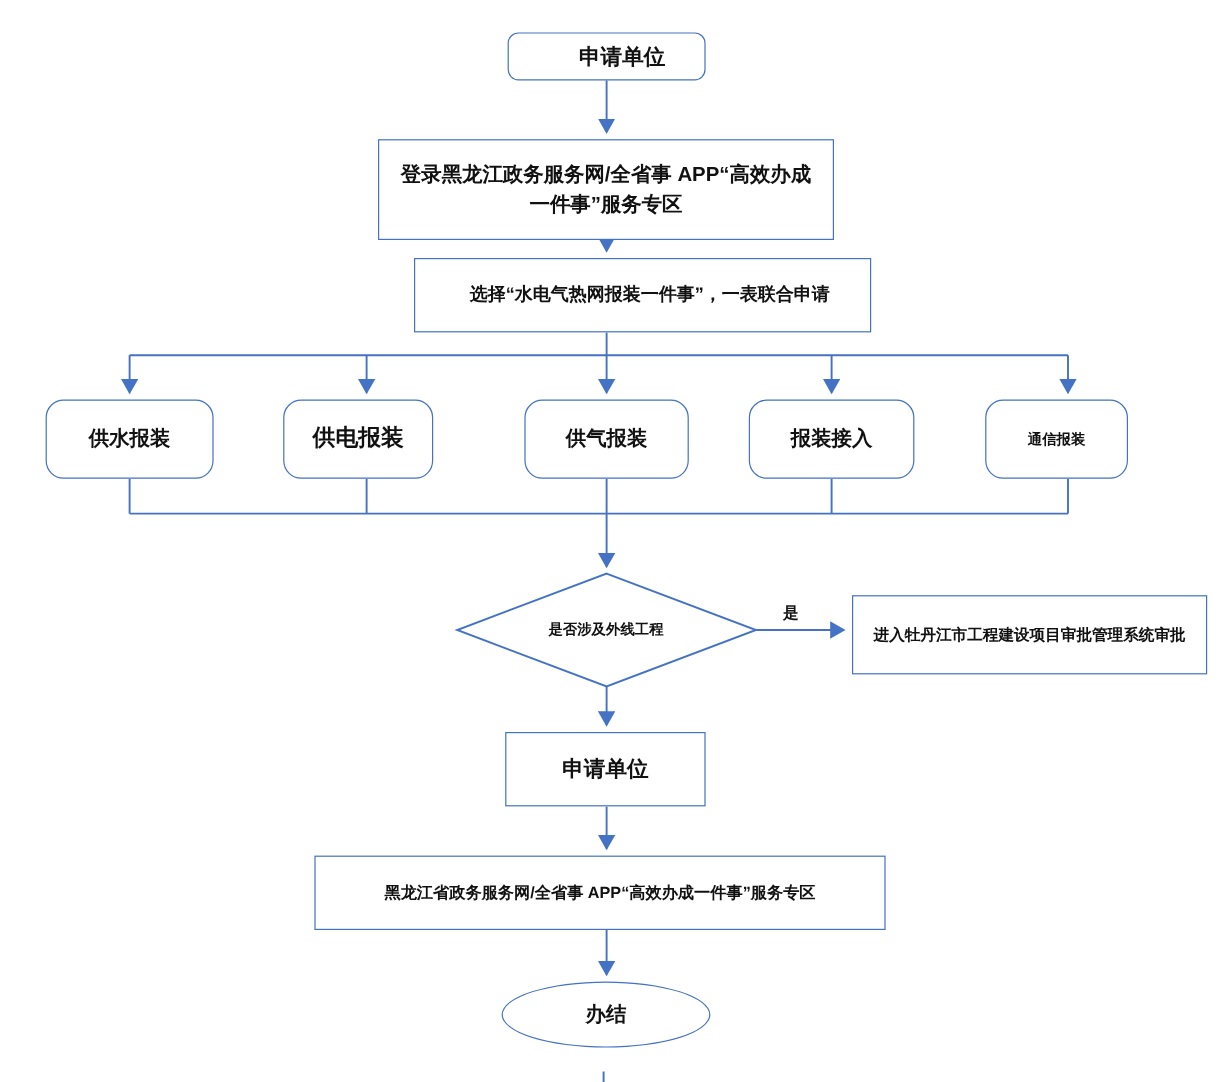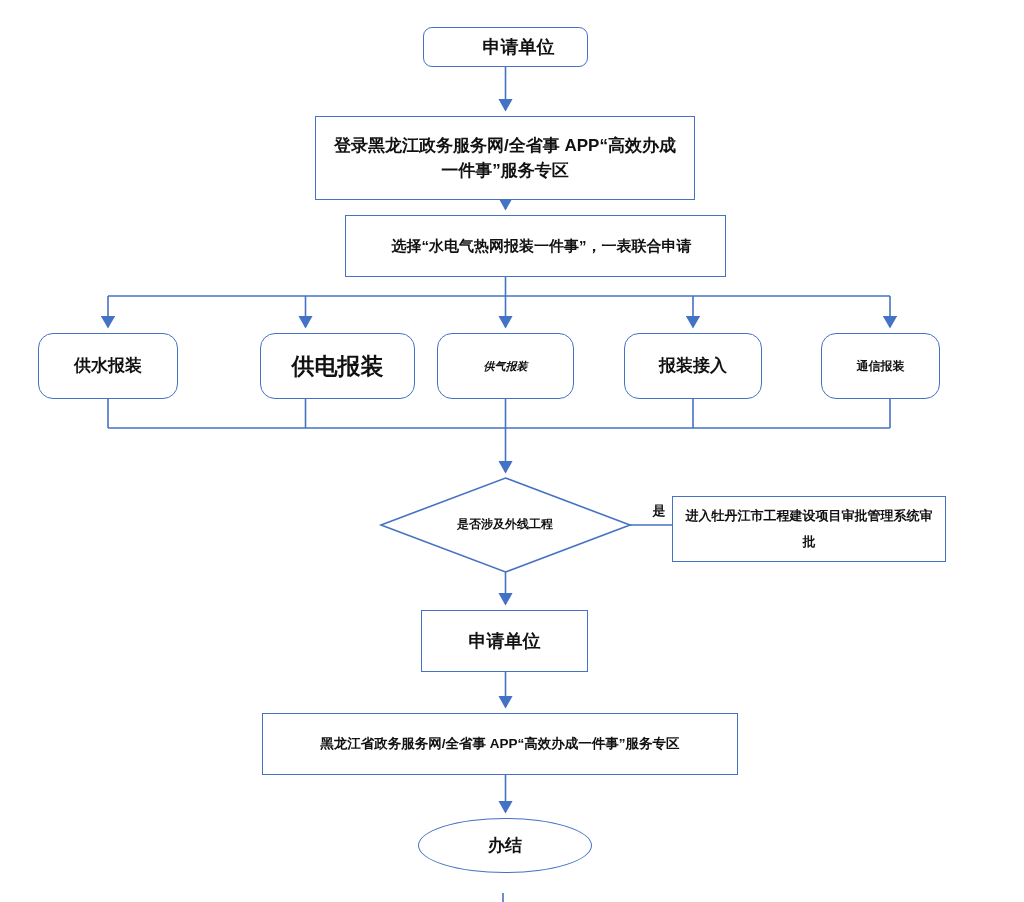--- a/index.html
+++ b/index.html
@@ -47,27 +47,27 @@
     font-weight: 600;
     color: #111111;
     background: transparent;
     line-height: 1.2;
   }
   
   #n-start    { left: 423px; top: 27px;  width: 165px; height: 40px; font-size: 18px; }
   #n-login    { left: 315px; top: 116px; width: 380px; height: 84px; font-size: 17px; }
   #n-select   { left: 345px; top: 215px; width: 381px; height: 62px; font-size: 15px; padding-left: 24px; }
   #n-water    { left: 38px;  top: 333px; width: 140px; height: 66px; font-size: 17px; }
-  #n-electric { left: 236px; top: 333px; width: 155px; height: 66px; font-size: 23px; margin-left: 24px; }
-  #n-gas      { left: 437px; top: 333px; width: 137px; height: 66px; font-size: 11px; font-style: italic; }
+  #n-electric { left: 236px; top: 333px; width: 125px; height: 66px; font-size: 19px; }
+  #n-gas      { left: 437px; top: 333px; width: 137px; height: 66px; font-size: 17px; }
   #n-heat     { left: 624px; top: 333px; width: 138px; height: 66px; font-size: 17px; }
   #n-telecom  { left: 821px; top: 333px; width: 119px; height: 66px; font-size: 12px; align-items: center; }
   #n-decision-label { left: 405px; top: 517px; width: 200px; font-size: 12px; }
   #lbl-yes    { left: 646px; top: 503px; width: 26px; font-size: 13px; }
-  #n-approval { left: 672px; top: 496px; width: 274px; height: 66px; font-size: 13px; line-height: 2.0; }
+  #n-approval { left: 710px; top: 496px; width: 296px; height: 66px; font-size: 13px; line-height: 2.0; }
   #n-connect  { left: 421px; top: 610px; width: 167px; height: 62px; font-size: 18px; }
   #n-portal   { left: 262px; top: 713px; width: 476px; height: 62px; font-size: 13.5px; }
   #n-end      { left: 418px; top: 818px; width: 174px; height: 55px; font-size: 17px; }
 </style>
 </head>
 <body>
 
 <div class="canvas" style="--line: #4472C4;">
 
   <svg class="connectors" viewBox="0 0 1024 902" xmlns="http://www.w3.org/2000/svg">

